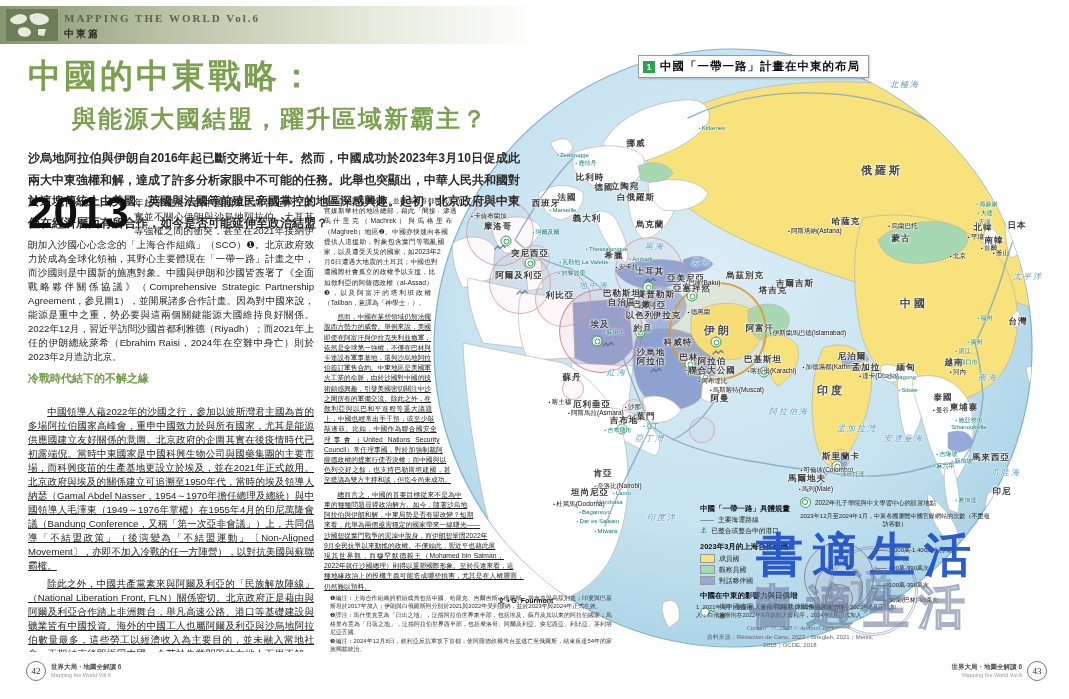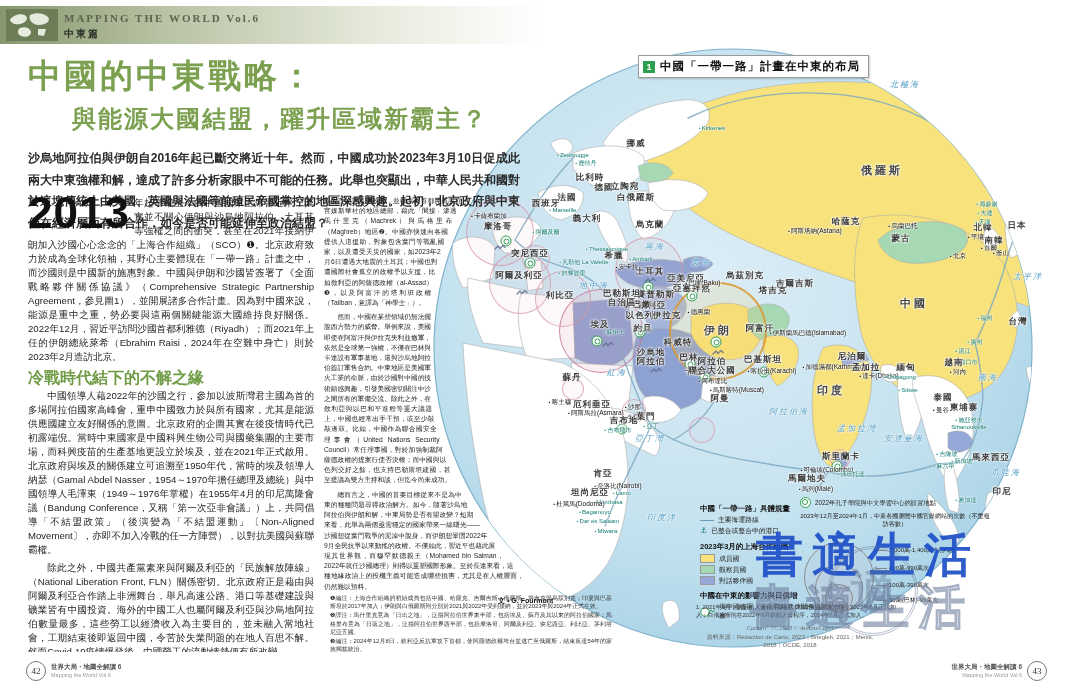--- a/index.html
+++ b/index.html
@@ -47,23 +47,23 @@
   .intro{margin-top:13px;width:492px;font-size:12px;font-weight:bold;color:#2a2a2a;
          line-height:1.8;text-align:justify;}
   .cols{position:absolute;left:28px;top:196px;width:578px;height:452px;z-index:4;}
   .col1{position:absolute;left:0;top:0;width:286px;height:456px;overflow:hidden;
         font-size:9.6px;line-height:14px;text-align:justify;color:#1d1d1d;}
   .col2{position:absolute;left:296px;top:0;width:282px;height:452px;overflow:hidden;
         font-size:6.7px;line-height:10.2px;text-align:justify;color:#1d1d1d;}
   .wrapshape{float:right;width:175px;height:452px;
         shape-outside:circle(306px at 302px 152px);}
   .cols p{margin:0 0 4px 0;}
-  .cols .ind{text-indent:2em;}
+  .cols .ind{text-indent:2em;text-decoration:underline;}
   .dropcap{float:left;font-size:44px;line-height:30px;font-weight:bold;color:#111;margin:2px 4px 0 0;letter-spacing:1px;}
-  .sub{color:#6f9b45;font-weight:bold;font-size:16px;margin:7px 0 4px 0;}
+  .sub{color:#6f9b45;font-weight:bold;font-size:11px;margin:7px 0 20px 0;}
   .byline{text-align:right;font-weight:bold;font-size:7px;margin-top:3px;color:#111;}
   .fnotes{position:absolute;left:330px;top:594px;width:282px;z-index:4;font-size:5.9px;
           line-height:8.2px;color:#333;text-align:justify;}
   .fnotes p{margin:0 0 1px 0;}
   
   .lgd{position:absolute;z-index:3;color:#222;}
   .lgd .tl{font-weight:bold;font-size:7.5px;margin-bottom:2px;color:#111;}
   .lgd .row{display:flex;align-items:center;gap:4px;font-size:6.8px;margin-bottom:2px;line-height:1.25;}
   .swatch{display:inline-block;width:13px;height:7px;border:0.5px solid #999;flex:0 0 auto;}
   .routeline{display:inline-block;width:14px;border-top:1.5px solid #6f9cb5;flex:0 0 auto;}

